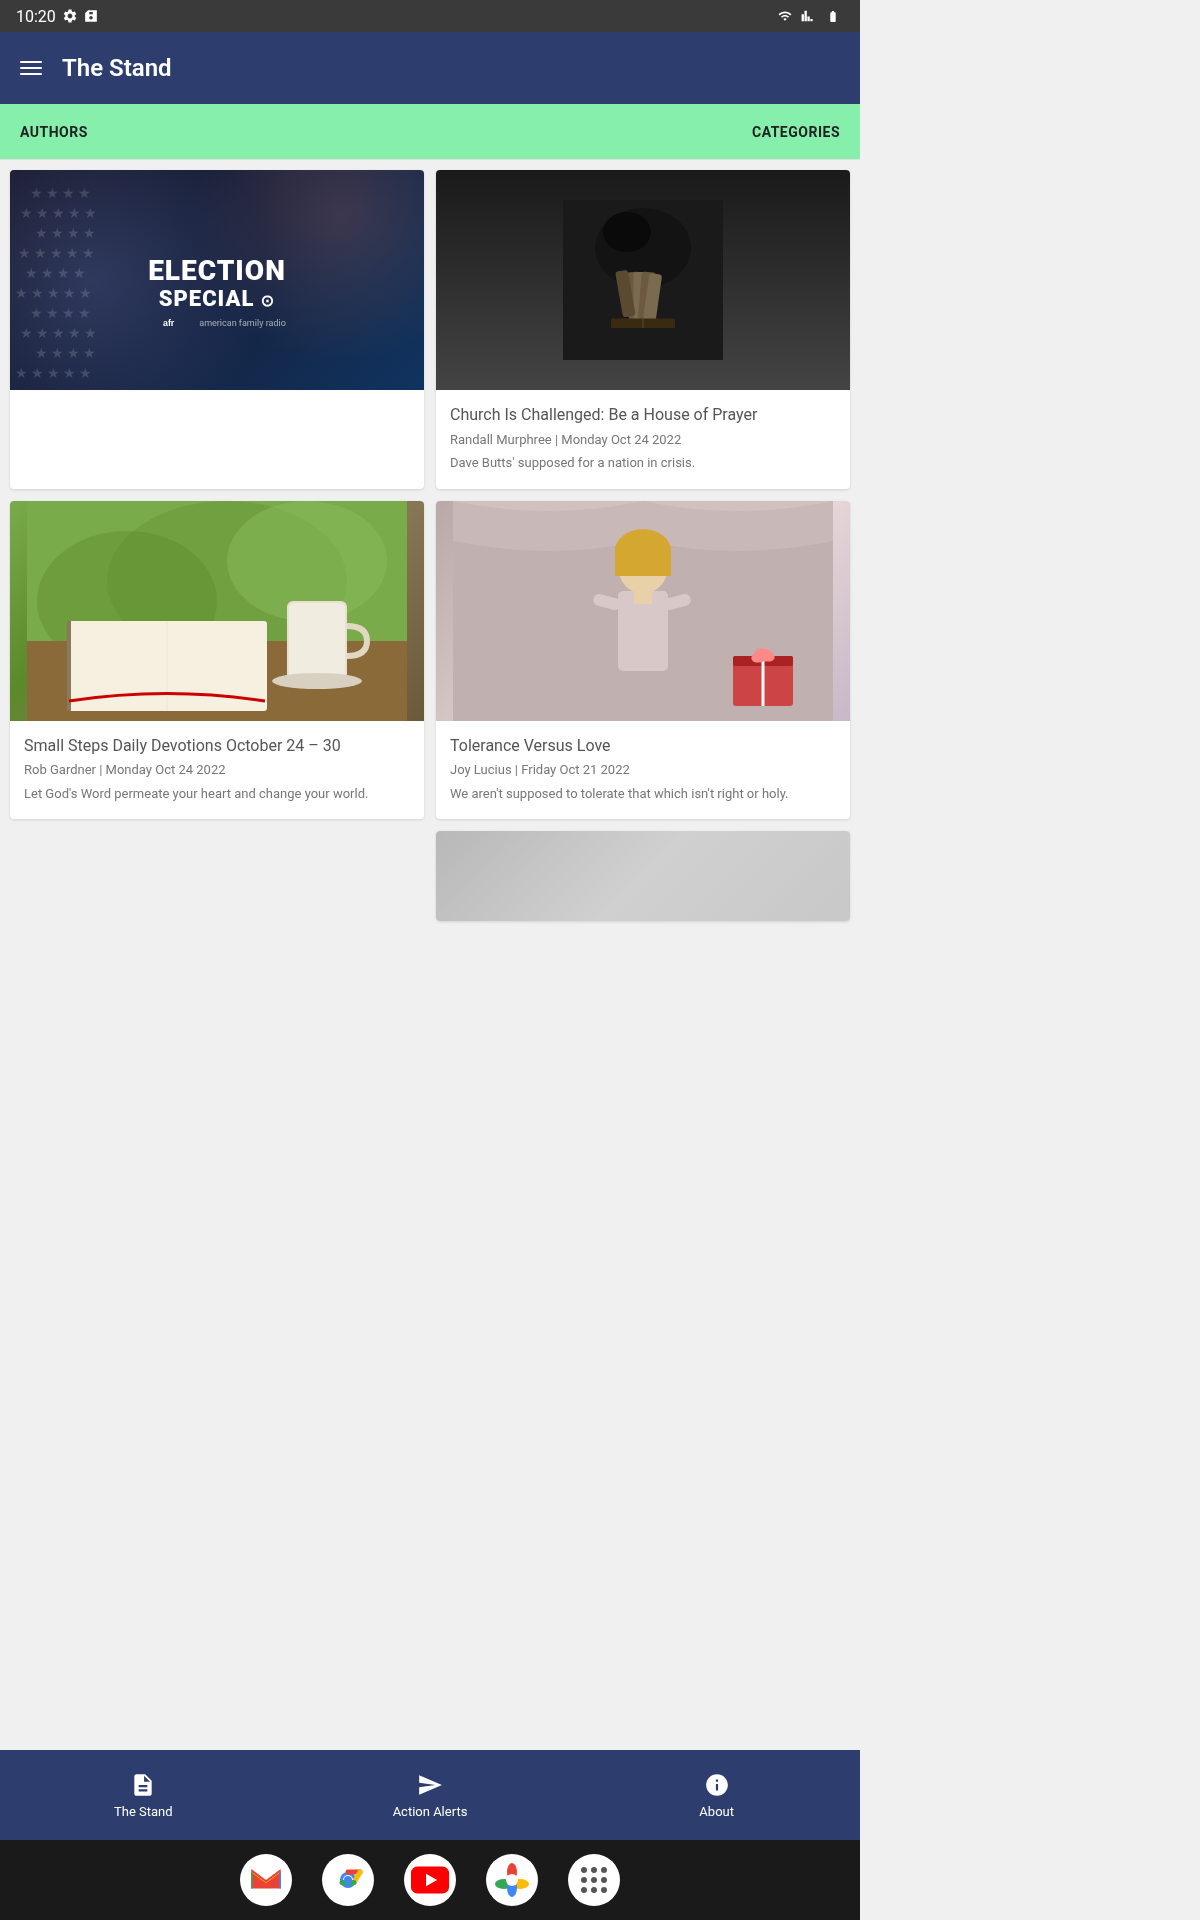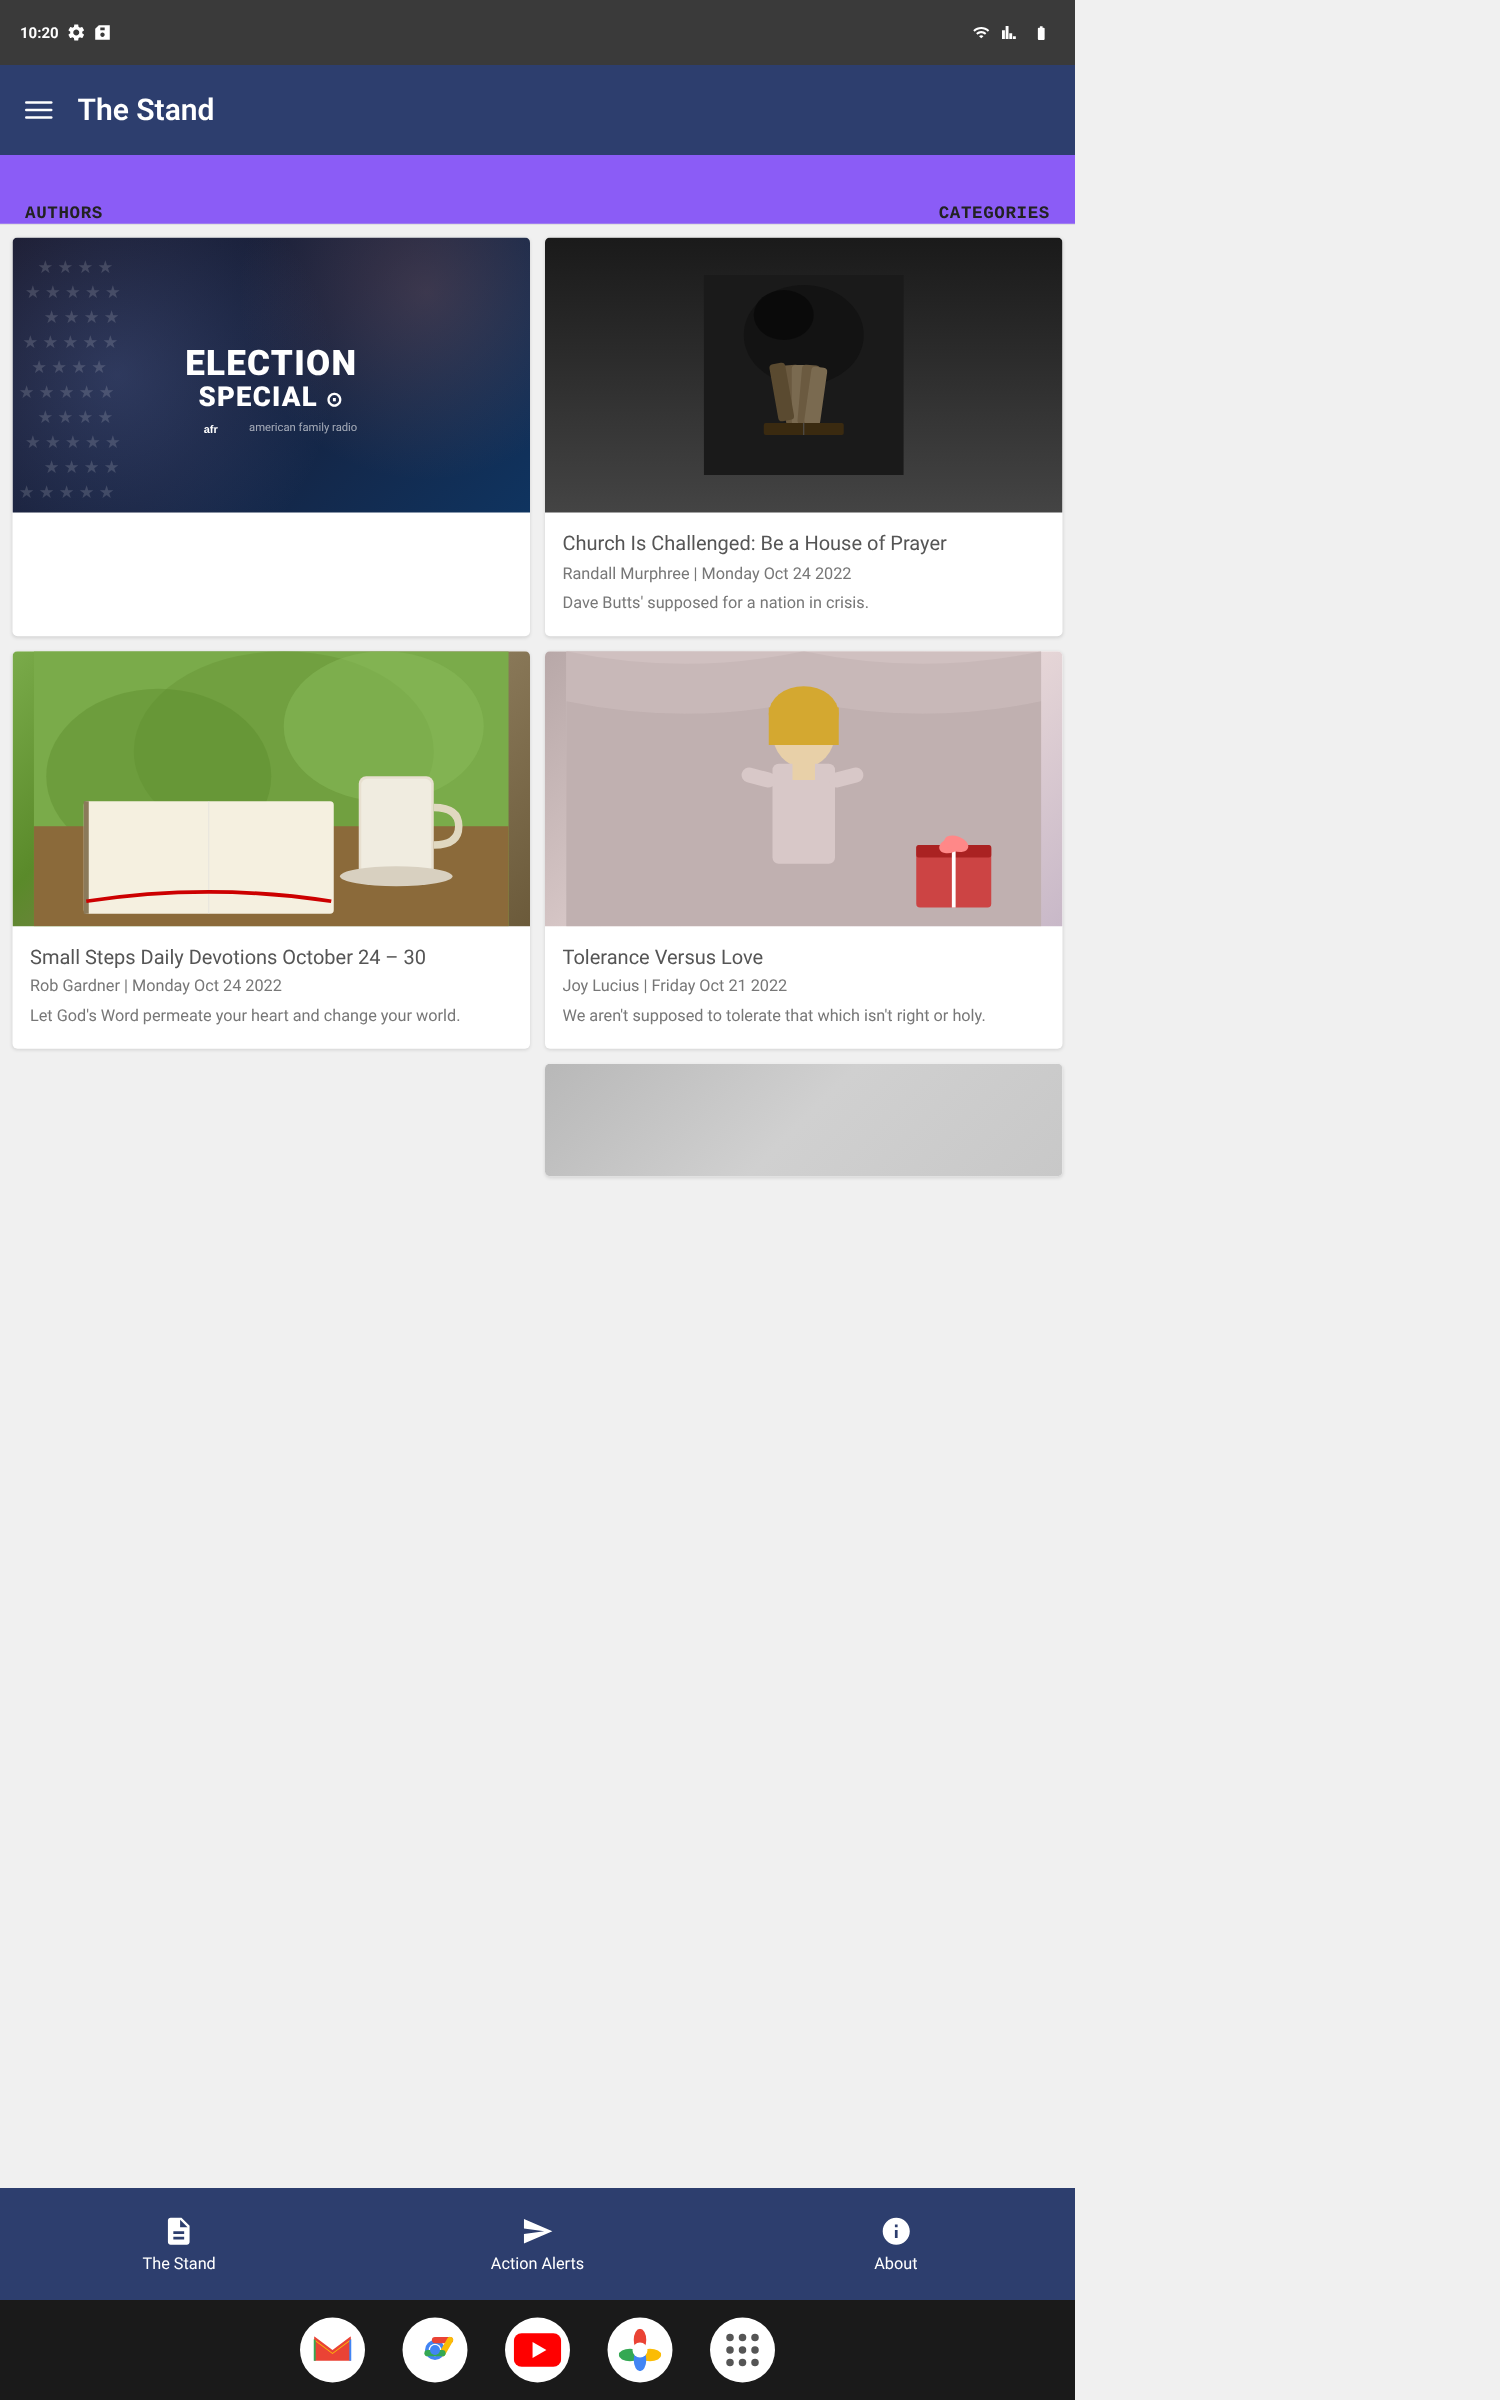--- a/index.html
+++ b/index.html
@@ -8,28 +8,28 @@
       font-family: -apple-system, BlinkMacSystemFont, 'Segoe UI', Roboto, sans-serif;
       background: #f0f0f0;
       width: 860px;
       min-height: 1920px;
       overflow-x: hidden;
     }
 
     
     .status-bar {
       background: #3a3a3a;
-      height: 52px;
+      height: 32px;
       display: flex;
       align-items: center;
       justify-content: space-between;
       padding: 0 16px;
       color: white;
-      font-size: 12px;
-      font-weight: 700;
+      font-size: 16px;
+      font-weight: 400;
     }
     .status-bar-left { display: flex; align-items: center; gap: 6px; }
     .status-bar-right { display: flex; align-items: center; gap: 6px; }
 
     
     .app-header {
       background: #2d3e6e;
       height: 72px;
       display: flex;
       align-items: center;
@@ -52,28 +52,27 @@
       border-radius: 1px;
     }
     .app-title {
       color: white;
       font-size: 24px;
       font-weight: 600;
     }
 
     
     .filter-bar {
-      background: #8b5cf6;
+      background: #86efac;
       height: 56px;
       display: flex;
-      align-items: flex-end;
+      align-items: center;
       justify-content: space-between;
       padding: 0 20px;
       border-bottom: 1px solid #e0e0e0;
-      font-family: Liberation Mono, monospace;
     }
     .filter-label {
       font-size: 14px;
       font-weight: 700;
       color: #222;
       letter-spacing: 0.5px;
     }
 
     
     .content-area {

